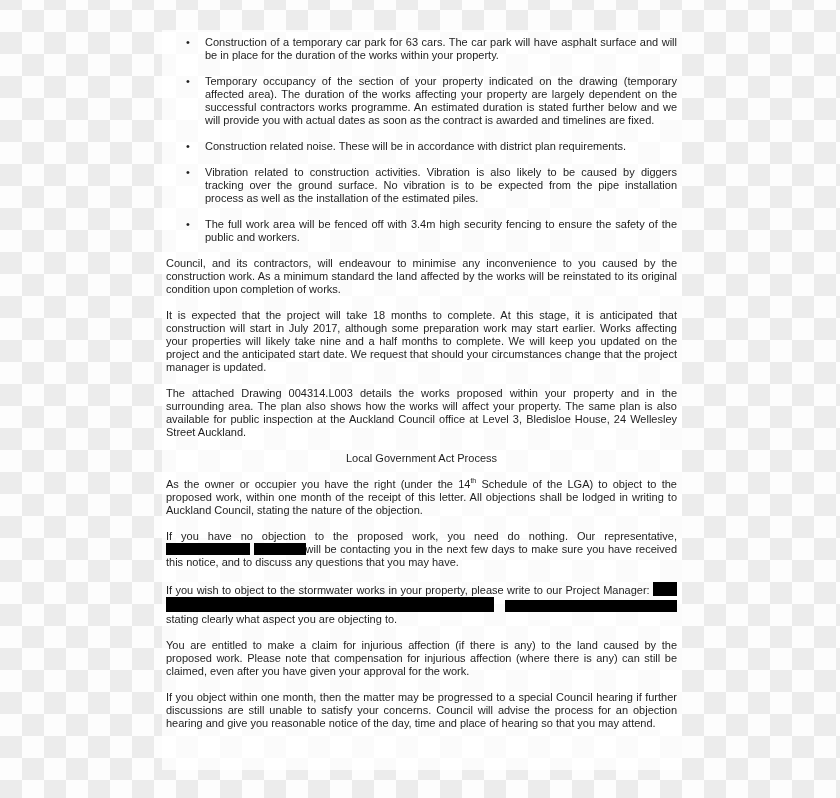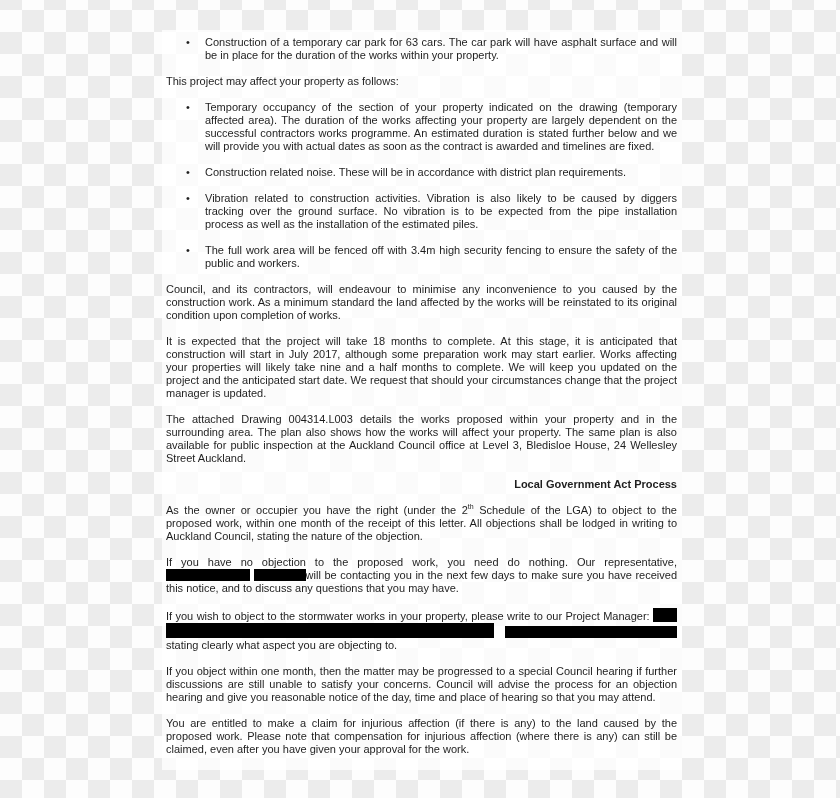--- a/index.html
+++ b/index.html
@@ -27,60 +27,59 @@
     padding:6px 5px 0 4px;
     background:var(--paper);
   }
   .doc{
     font-size:11px;
     line-height:13px;
     color:var(--ink);
   }
   .block{margin:0 0 13px 0;}
   .para{text-align:justify;}
-  .heading{font-weight:bold;text-align:right;}
+  .heading{font-weight:normal;text-align:center;}
   .bullet{display:flex;padding-left:20px;text-align:justify;}
   .bullet .glyph{flex:none;width:19px;text-align:left;}
   .bullet .btxt{flex:1;}
   .redact{
     display:inline-block;
     background:var(--redact);
     vertical-align:-2px;
   }
   sup{font-size:7px;line-height:0;}
 </style>
 </head>
 <body>
 
 <div class="paper">
   <div class="doc">
       <div class="block bullet">
         <span class="glyph">•</span>
         <span class="btxt"><span>Construction of a temporary car park for 63 cars. The car park will have asphalt surface and will be in place for the duration of the works within your property.</span></span>
       </div>
-      <div class="block para"><span>This project may affect your property as follows:</span></div>
       <div class="block bullet">
         <span class="glyph">•</span>
         <span class="btxt"><span>Temporary occupancy of the section of your property indicated on the drawing (temporary affected area). The duration of the works affecting your property are largely dependent on the successful contractors works programme. An estimated duration is stated further below and we will provide you with actual dates as soon as the contract is awarded and timelines are fixed.</span></span>
       </div>
       <div class="block bullet">
         <span class="glyph">•</span>
         <span class="btxt"><span>Construction related noise. These will be in accordance with district plan requirements.</span></span>
       </div>
       <div class="block bullet">
         <span class="glyph">•</span>
         <span class="btxt"><span>Vibration related to construction activities. Vibration is also likely to be caused by diggers tracking over the ground surface. No vibration is to be expected from the pipe installation process as well as the installation of the estimated piles.</span></span>
       </div>
       <div class="block bullet">
         <span class="glyph">•</span>
         <span class="btxt"><span>The full work area will be fenced off with 3.4m high security fencing to ensure the safety of the public and workers.</span></span>
       </div>
       <div class="block para"><span>Council, and its contractors, will endeavour to minimise any inconvenience to you caused by the construction work.  As a minimum standard the land affected by the works will be reinstated to its original condition upon completion of works.</span></div>
       <div class="block para"><span>It is expected that the project will take 18 months to complete. At this stage, it is anticipated that construction will start in July 2017, although some preparation work may start earlier. Works affecting your properties will likely take nine and a half months to complete. We will keep you updated on the project and the anticipated start date.  We request that should your circumstances change that the project manager is updated.</span></div>
       <div class="block para"><span>The attached Drawing 004314.L003 details the works proposed within your property and in the surrounding area. The plan also shows how the works will affect your property.  The same plan is also available for public inspection at the Auckland Council office at Level 3, Bledisloe House, 24 Wellesley Street Auckland.</span></div>
       <div class="block heading"><span>Local Government Act Process</span></div>
-      <div class="block para"><span>As the owner or occupier you have the right (under the 2</span><sup>th</sup><span> Schedule of the LGA) to object to the proposed work, within one month of the receipt of this letter. All objections shall be lodged in writing to Auckland Council, stating the nature of the objection.</span></div>
+      <div class="block para"><span>As the owner or occupier you have the right (under the 14</span><sup>th</sup><span> Schedule of the LGA) to object to the proposed work, within one month of the receipt of this letter. All objections shall be lodged in writing to Auckland Council, stating the nature of the objection.</span></div>
       <div class="block para"><span>If you have no objection to the proposed work, you need do nothing. Our representative, </span><span class="redact" style="width: 84px; height: 12px;"></span><span> </span><span class="redact" style="width: 52px; height: 12px;"></span><span>will be contacting you in the next few days to make sure you have received this notice, and to discuss any questions that you may have.</span></div>
       <div class="block para"><span>If you wish to object to the stormwater works in your property, please write to our Project Manager: </span><span class="redact" style="width: 24px; height: 14px;"></span><span> </span><span class="redact" style="width: 328px; height: 15px;"></span><span> </span><span class="redact" style="width: 172px; height: 12px;"></span><span> stating clearly what aspect you are objecting to.</span></div>
+      <div class="block para"><span>You are entitled to make a claim for injurious affection (if there is any) to the land caused by the proposed work. Please note that compensation for injurious affection (where there is any) can still be claimed, even after you have given your approval for the work.</span></div>
       <div class="block para"><span>If you object within one month, then the matter may be progressed to a special Council hearing if further discussions are still unable to satisfy your concerns.  Council will advise the process for an objection hearing and give you reasonable notice of the day, time and place of hearing so that you may attend.</span></div>
-      <div class="block para"><span>You are entitled to make a claim for injurious affection (if there is any) to the land caused by the proposed work. Please note that compensation for injurious affection (where there is any) can still be claimed, even after you have given your approval for the work.</span></div>
     </div>
 </div>
 
 </body></html>

